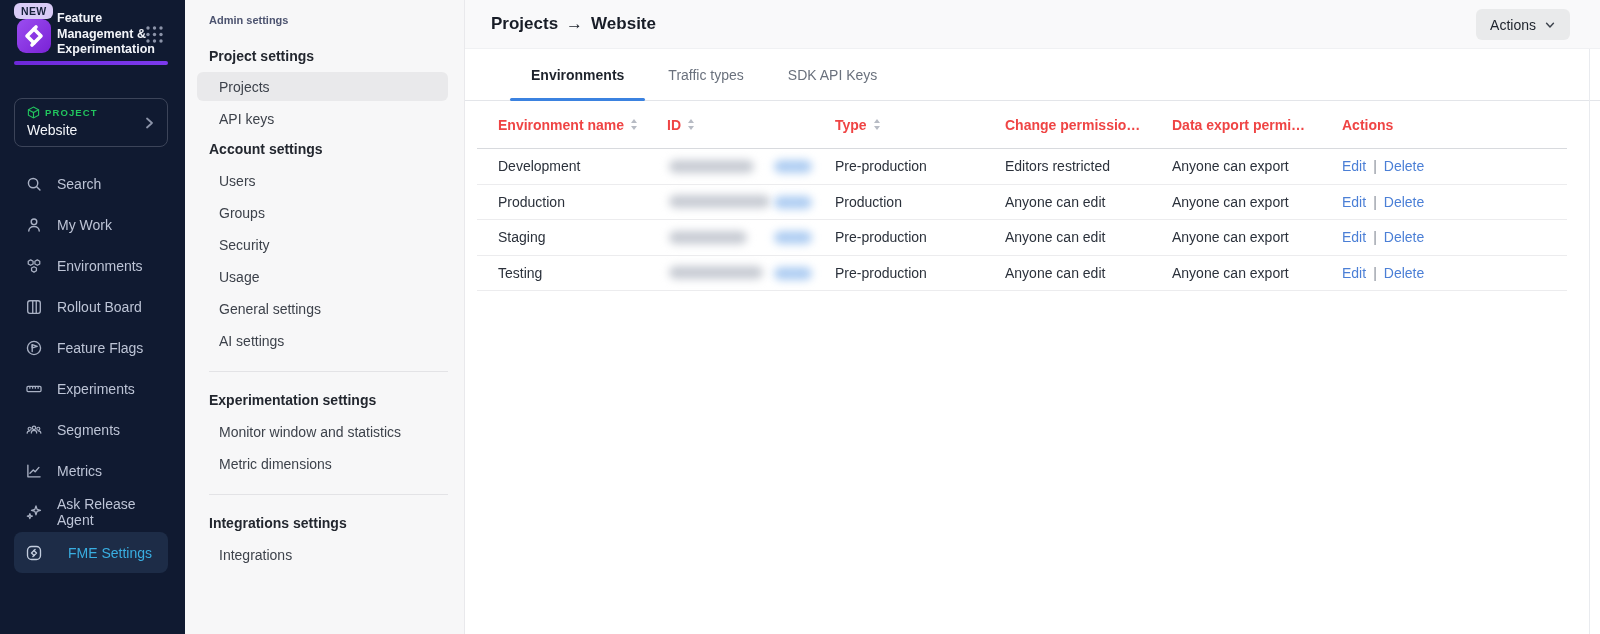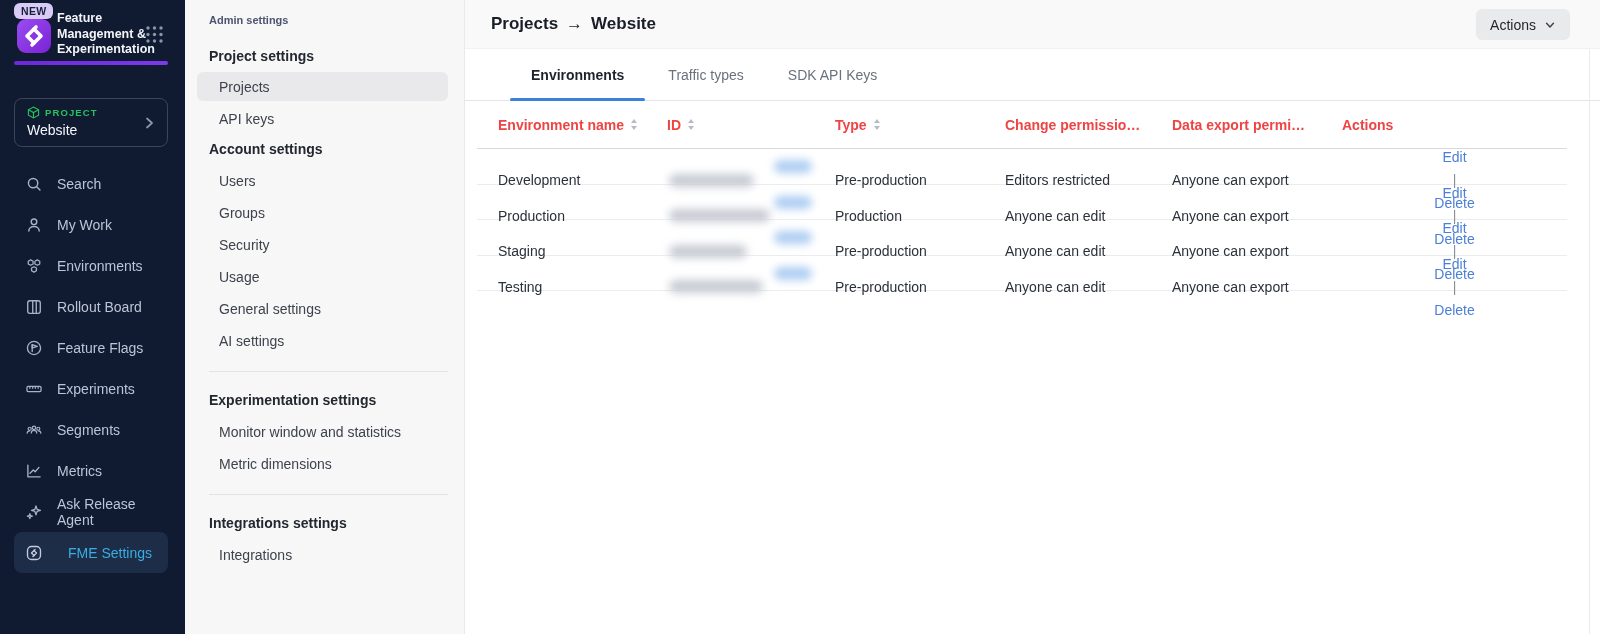--- a/index.html
+++ b/index.html
@@ -51,21 +51,21 @@
 
   .table { margin:0 33px 0 12px; }
   .thead, .trow { display:grid; grid-template-columns:169px 168px 170px 167px 170px 1fr; align-items:center; padding-left:21px; }
   .thead { height:48px; border-bottom:1px solid #d8dade; font-size:14px; font-weight:700; color:#ef4444; }
   .th { display:flex; align-items:center; gap:7px; }
   .sort { display:inline-flex; flex-direction:column; gap:2.5px; }
   .sort i { display:block; width:0; height:0; border-left:3.8px solid transparent; border-right:3.8px solid transparent; }
   .sort .up { border-bottom:4px solid #b7bbc4; }
   .sort .dn { border-top:4px solid #b7bbc4; }
   .trow { height:35.5px; border-bottom:1px solid #ececee; font-size:14px; color:#2b313b; }
-  .links { display:flex; align-items:center; gap:7px;flex-direction:column; }
+  .links { display:flex; align-items:center; gap:7px; }
   .link { color:#4b7fd6; text-decoration:none; cursor:pointer; font-size:14px; }
   .pipe { color:#8a909b; }
 
   .id-cell { position:relative; height:100%; display:flex; align-items:center; }
   .blob { height:13px; border-radius:7px; filter:blur(4px); }
   .blob.gray { background:#c7cbd3; margin-left:2px; }
   .blob.blue { background:#aecdf2; width:38px; position:absolute; left:107px; top:11px; }
   .w85{width:85px} .w100{width:101px} .w78{width:78px} .w93{width:94px}
 
   .scroll-track { position:absolute; top:49px; bottom:0; right:10px; width:1px; background:#e9ebef; }

